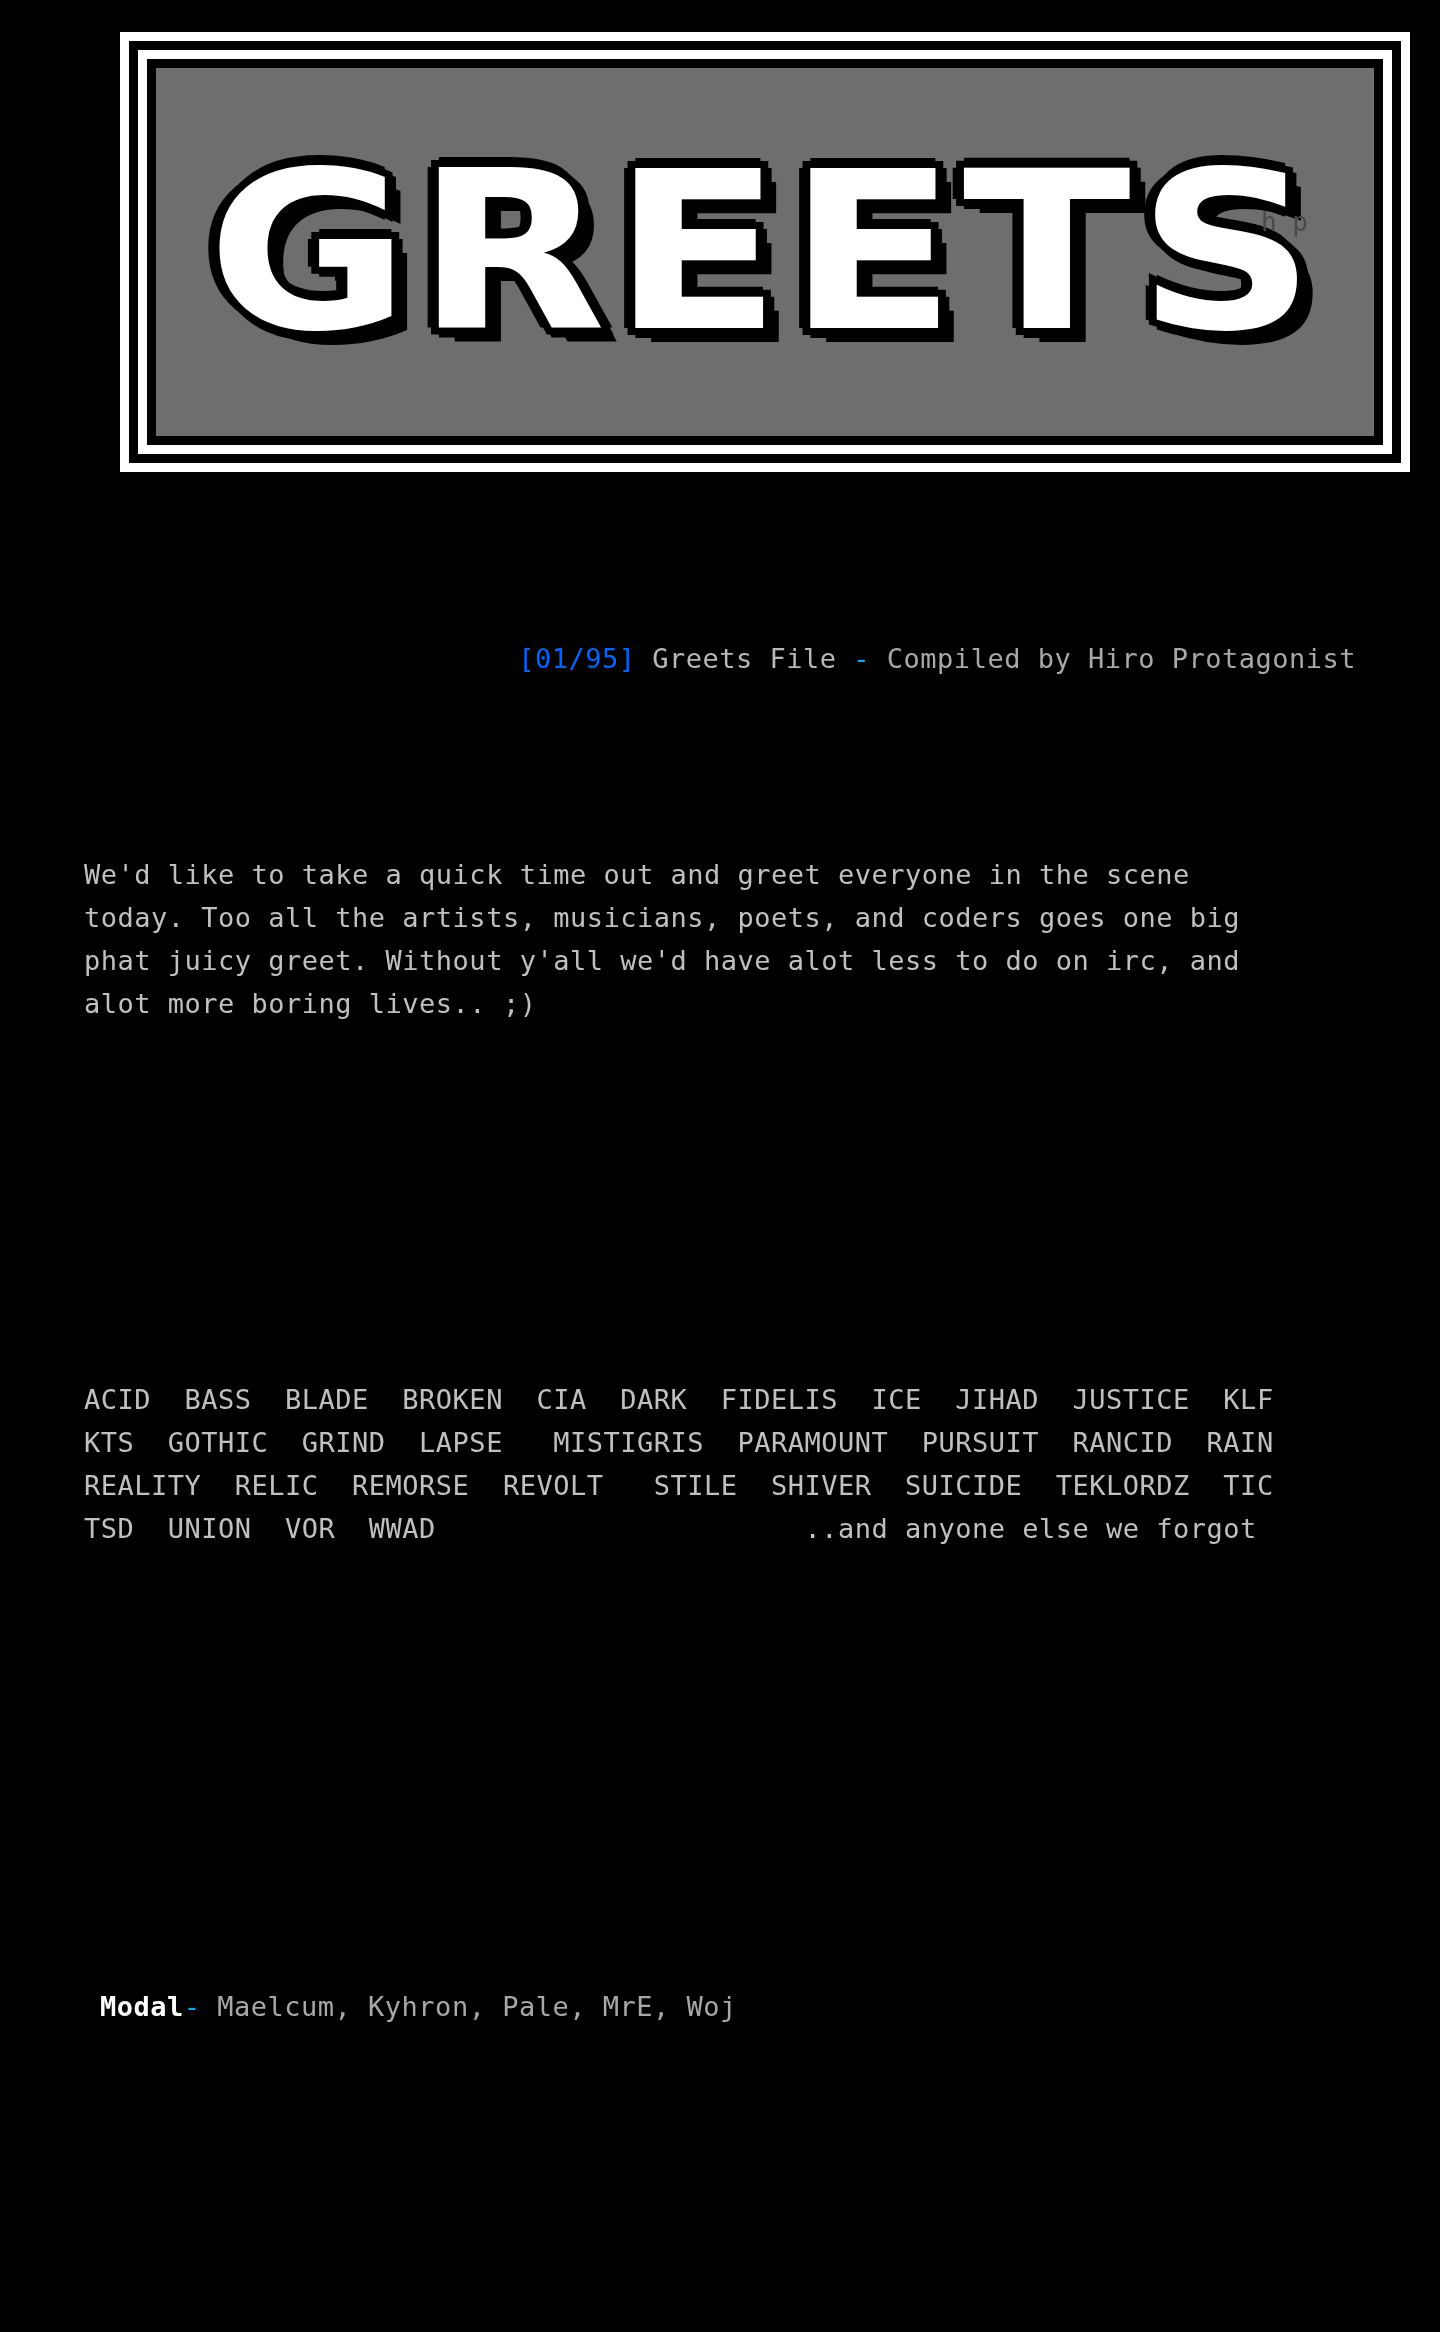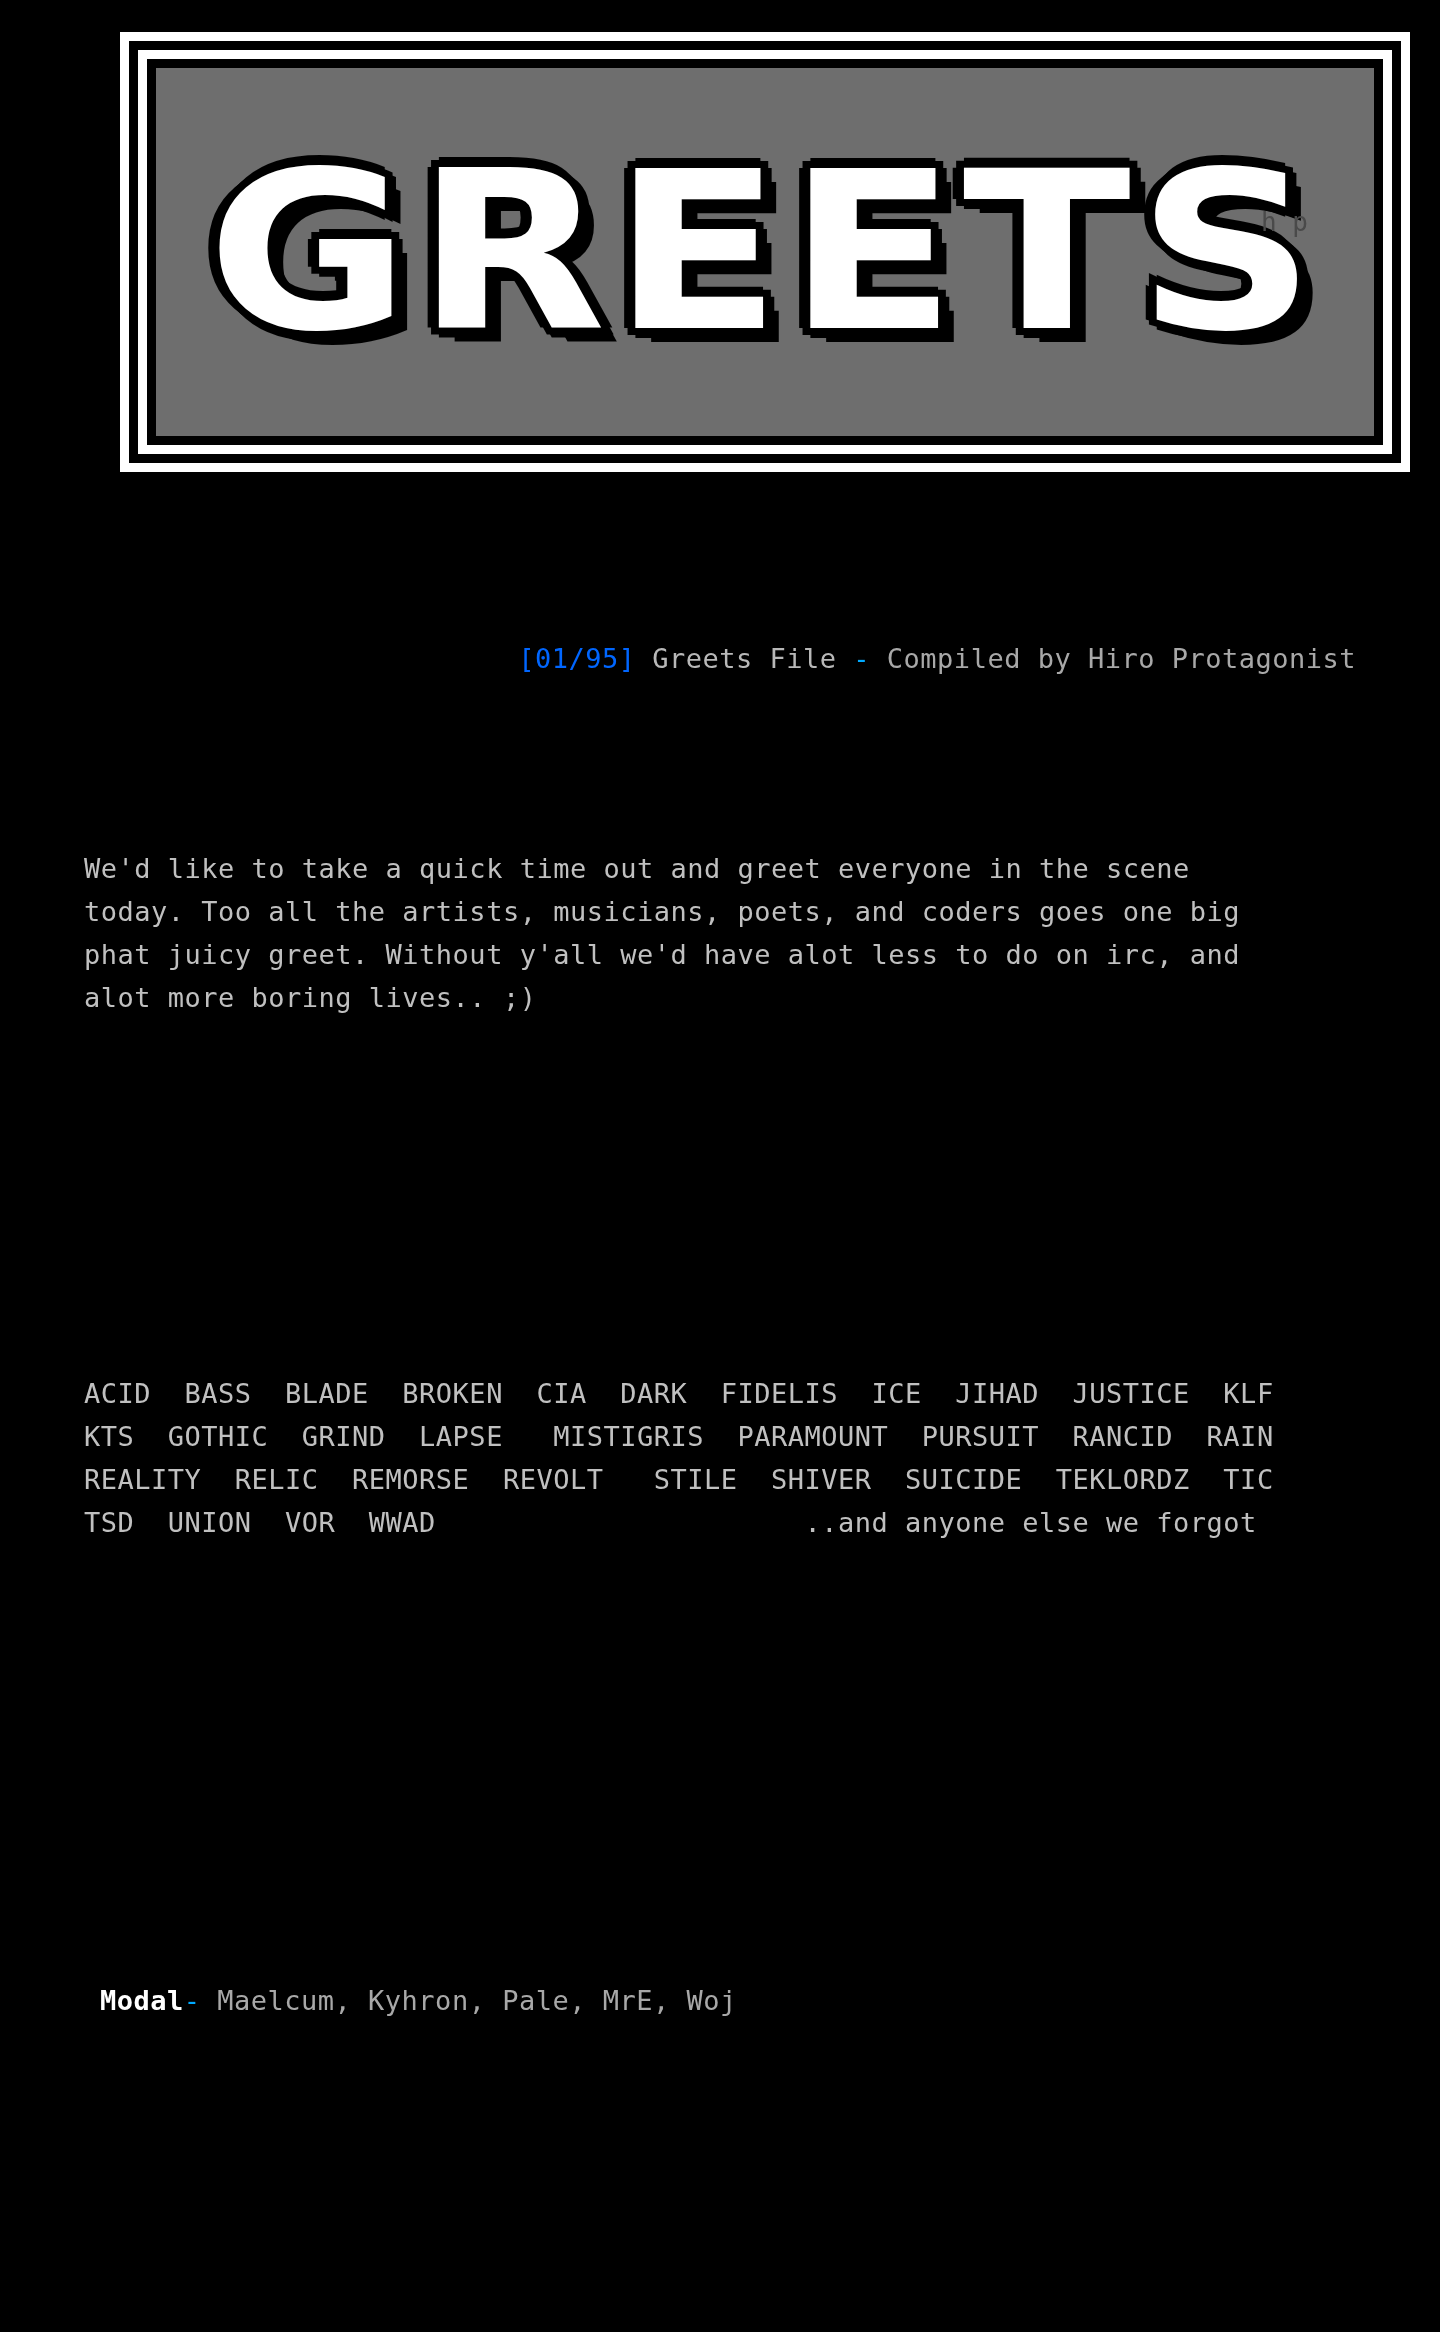--- a/index.html
+++ b/index.html
@@ -100,21 +100,21 @@
     margin-bottom: 32px;
     color: #c0c0c0;
     letter-spacing: 0.5px;
   }
   .cyan { color: #00aaff; }
   .blue { color: #0066ff; }
   .white { color: #ffffff; }
   .grey { color: #b8b8b8; }
   .dim { color: #a8a8a8; }
 
-  .para { margin: 6px 0 30px 0; }
+  .para { margin: 12px 0 30px 0; }
   .section-title {
     margin: 14px 0 14px 0;
     color: #d8d8d8;
   }
   .block { margin: 0 0 26px 0; }
   .indent1 { padding-left: 16px; }
   .name { color: #ffffff; font-weight: bold; }
   .dash { color: #00aaff; }
   .colon { color: #0066ff; }
   .entry { margin: 0; }

